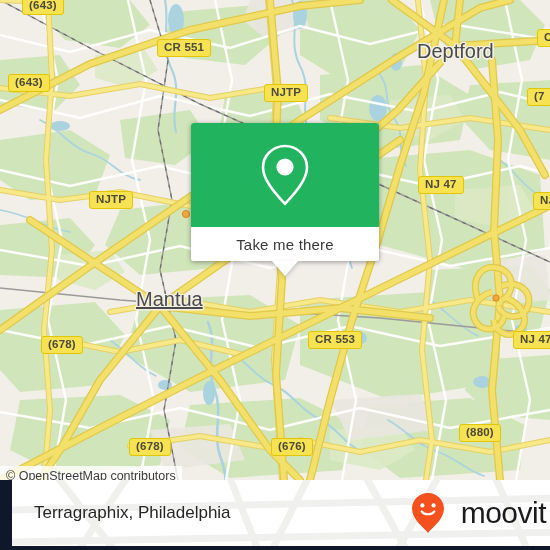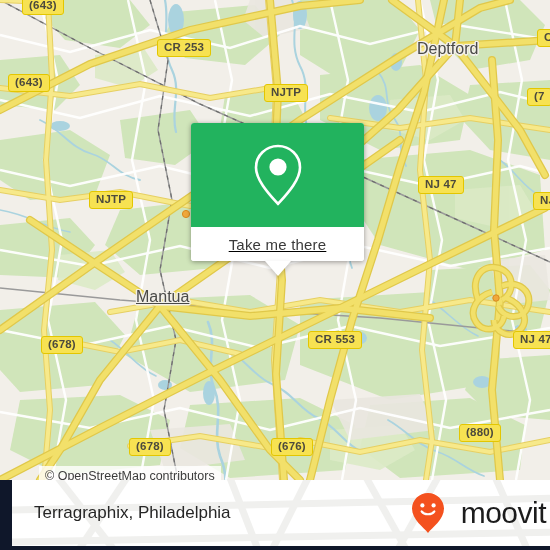--- a/index.html
+++ b/index.html
@@ -50,38 +50,37 @@
     padding: 1px 6px 2px 6px;
     line-height: 13px;
     white-space: nowrap;
     box-sizing: border-box;
   }
 
   
   .place {
     position: absolute;
     color: #4a4a48;
-    font-size: 16px;
+    font-size: 20px;
     white-space: nowrap;
     text-shadow:
       1.5px 0 #f2efe9, -1.5px 0 #f2efe9, 0 1.5px #f2efe9, 0 -1.5px #f2efe9,
       1px 1px #f2efe9, -1px -1px #f2efe9, 1px -1px #f2efe9, -1px 1px #f2efe9;
   }
 
   
   #popup {
     position: absolute;
     left: 191px;
     top: 123px;
-    width: 173px;
+    width: 188px;
     border-radius: 3px;
     box-shadow: 0 1px 5px rgba(0,0,0,0.38);
     overflow: visible;
     background: #ffffff;
-    text-decoration: underline;
   }
   #popup-head {
     height: 104px;
     border-radius: 3px 3px 0 0;
     display: flex;
     align-items: center;
     justify-content: center;
   }
   #popup-foot {
     height: 34px;
@@ -115,21 +114,20 @@
     left: 0;
     top: 466px;
     height: 20px;
     padding: 0 6px;
     display: flex;
     align-items: center;
     background: rgba(255,255,255,0.80);
     font-size: 12.5px;
     color: #3c3c3c;
     white-space: nowrap;
-    margin-left: 39px;
   }
 
   
   #bottombar {
     position: absolute;
     left: 0;
     top: 480px;
     width: 550px;
     height: 66px;
     background: #ffffff;
@@ -365,21 +363,21 @@
 
         <g>
           <circle cx="186" cy="214" r="3.6" fill="#f0a83c" stroke="#d98b20" stroke-width="1"></circle>
           <circle cx="496" cy="298" r="3.2" fill="#f0a83c" stroke="#d98b20" stroke-width="1"></circle>
         </g>
       </g>
     </svg>
 
     <div>
       <div class="shield" style="left:22px;  top:-3px;">(643)</div>
-      <div class="shield" style="left:157px; top:39px;">CR 253</div>
+      <div class="shield" style="left:157px; top:39px;">CR 551</div>
       <div class="shield" style="left:8px;   top:74px;">(643)</div>
       <div class="shield" style="left:264px; top:84px;">NJTP</div>
       <div class="shield" style="left:527px; top:88px;">(7</div>
       <div class="shield" style="left:537px; top:29px;">CR</div>
       <div class="shield" style="left:89px;  top:191px;">NJTP</div>
       <div class="shield" style="left:418px; top:176px;">NJ 47</div>
       <div class="shield" style="left:533px; top:192px;">NJ</div>
       <div class="shield" style="left:41px;  top:336px;">(678)</div>
       <div class="shield" style="left:308px; top:331px;">CR 553</div>
       <div class="shield" style="left:513px; top:331px;">NJ 47</div>

